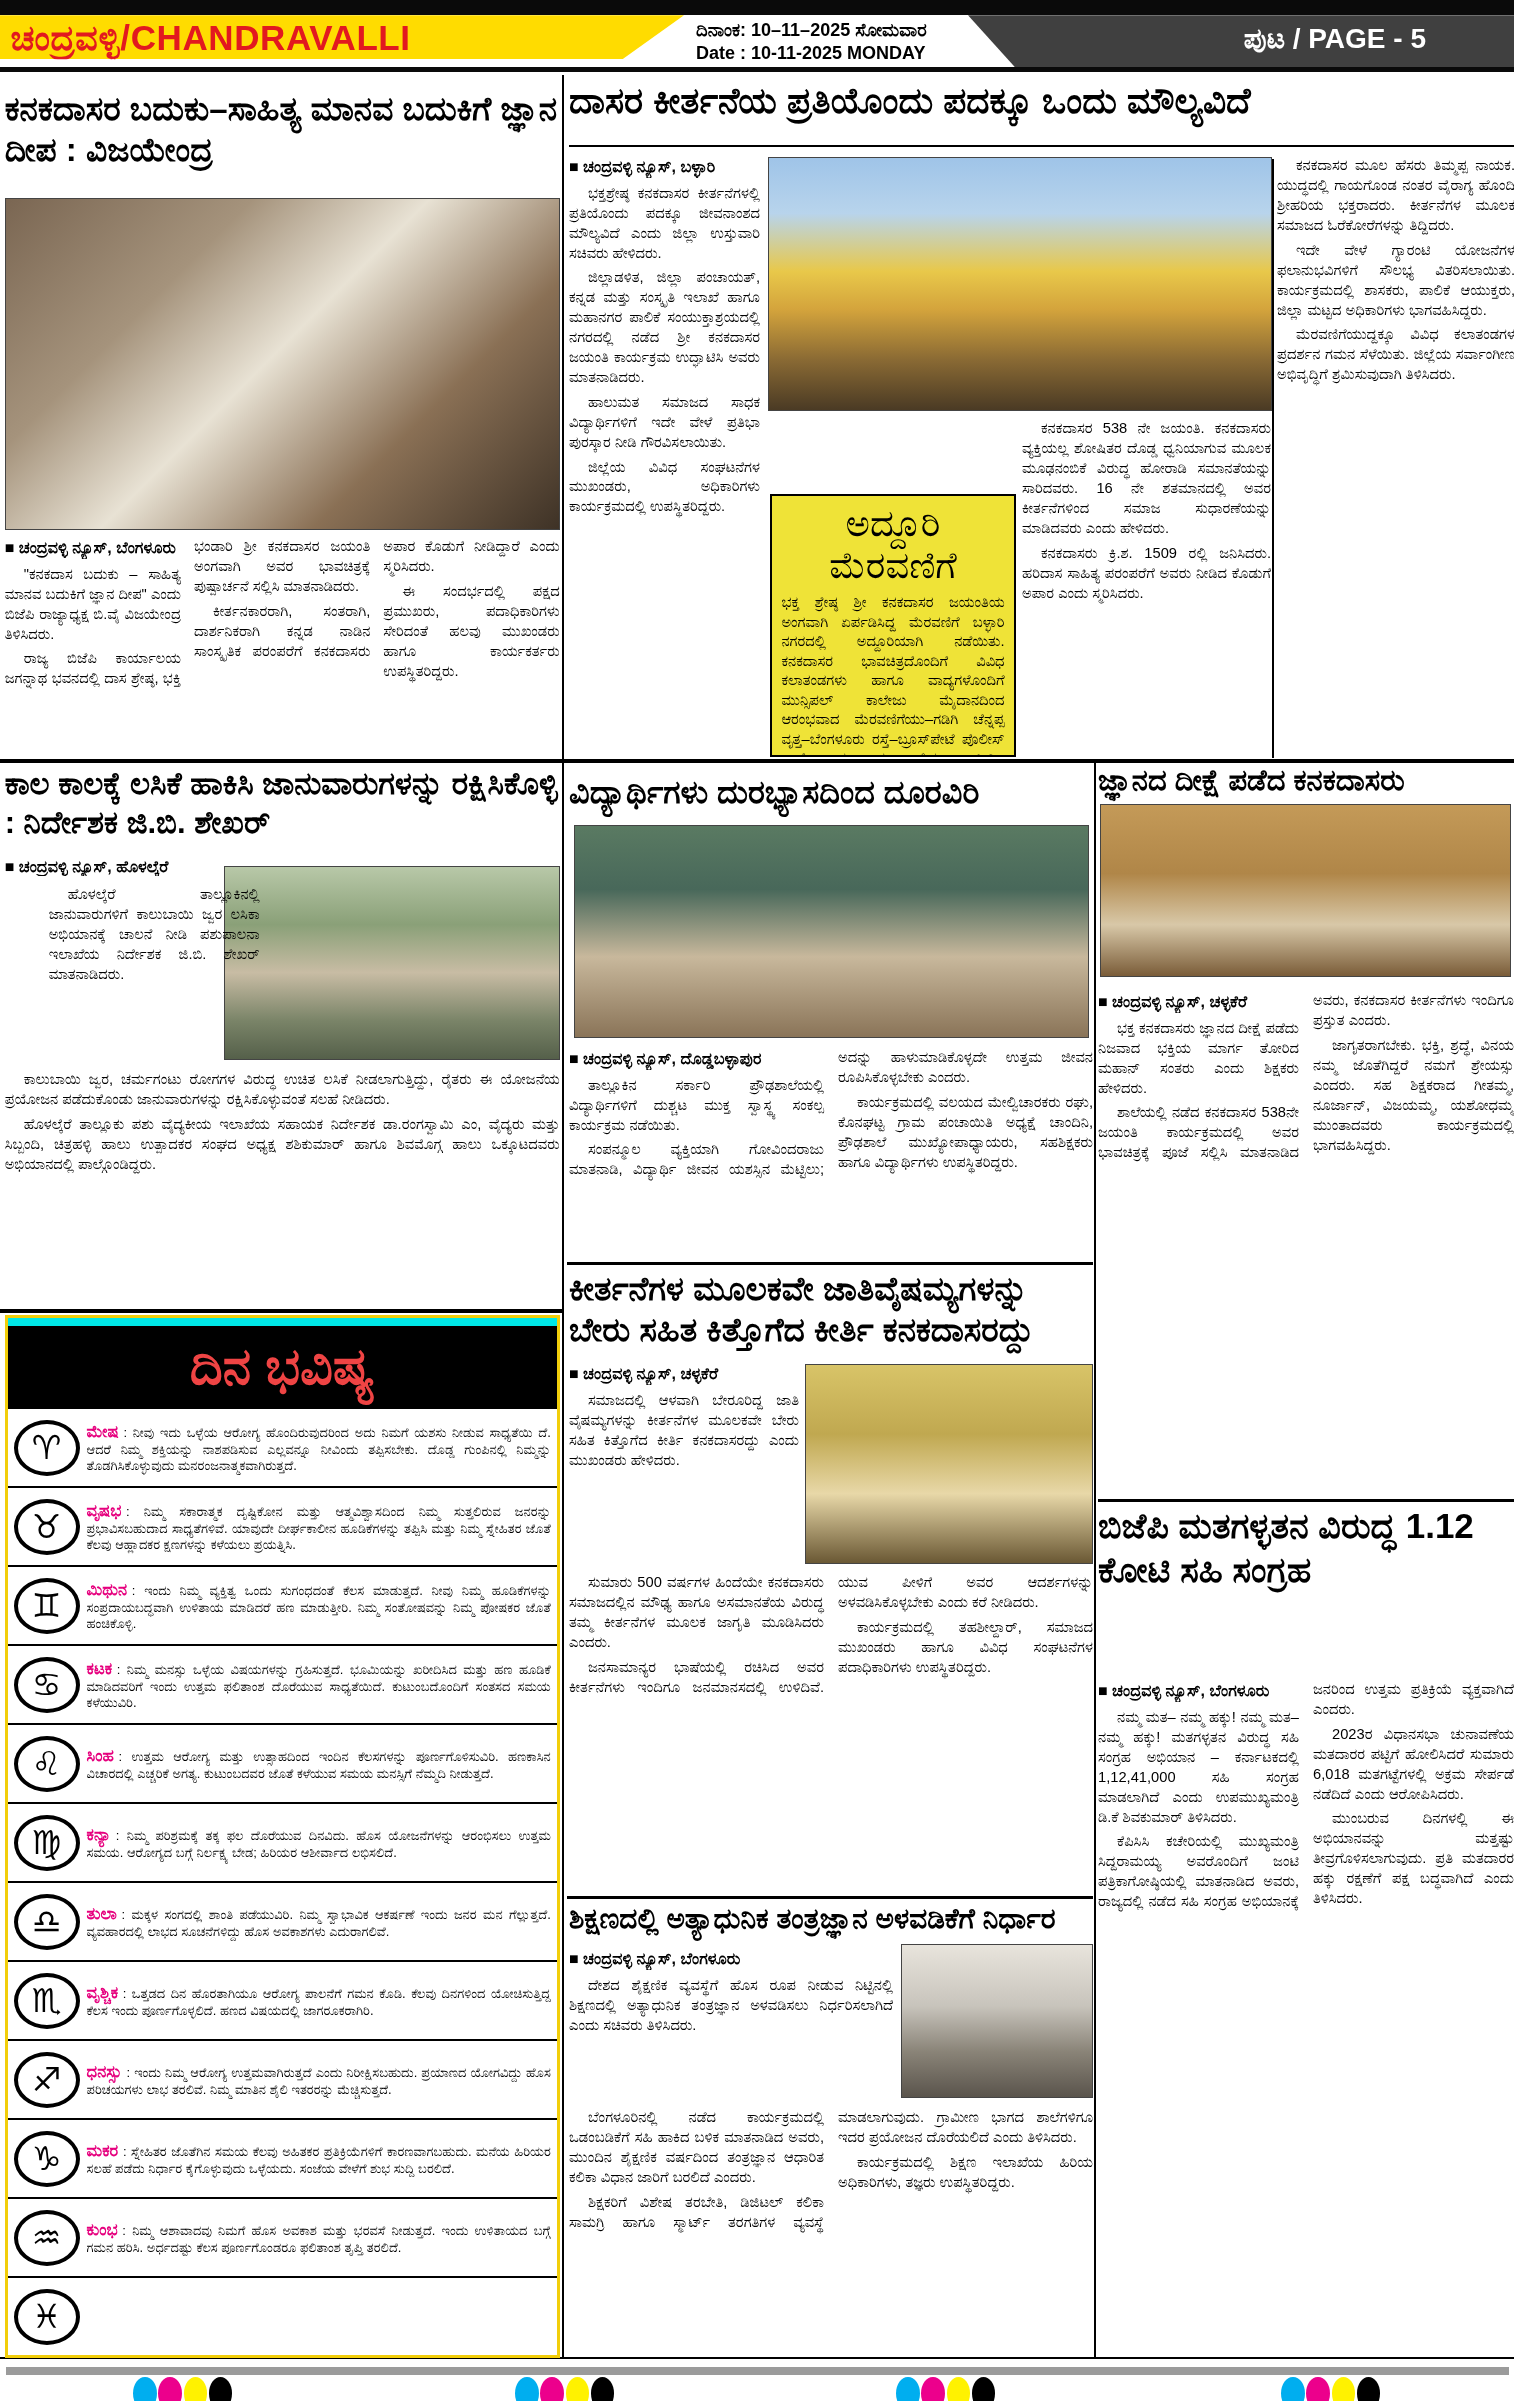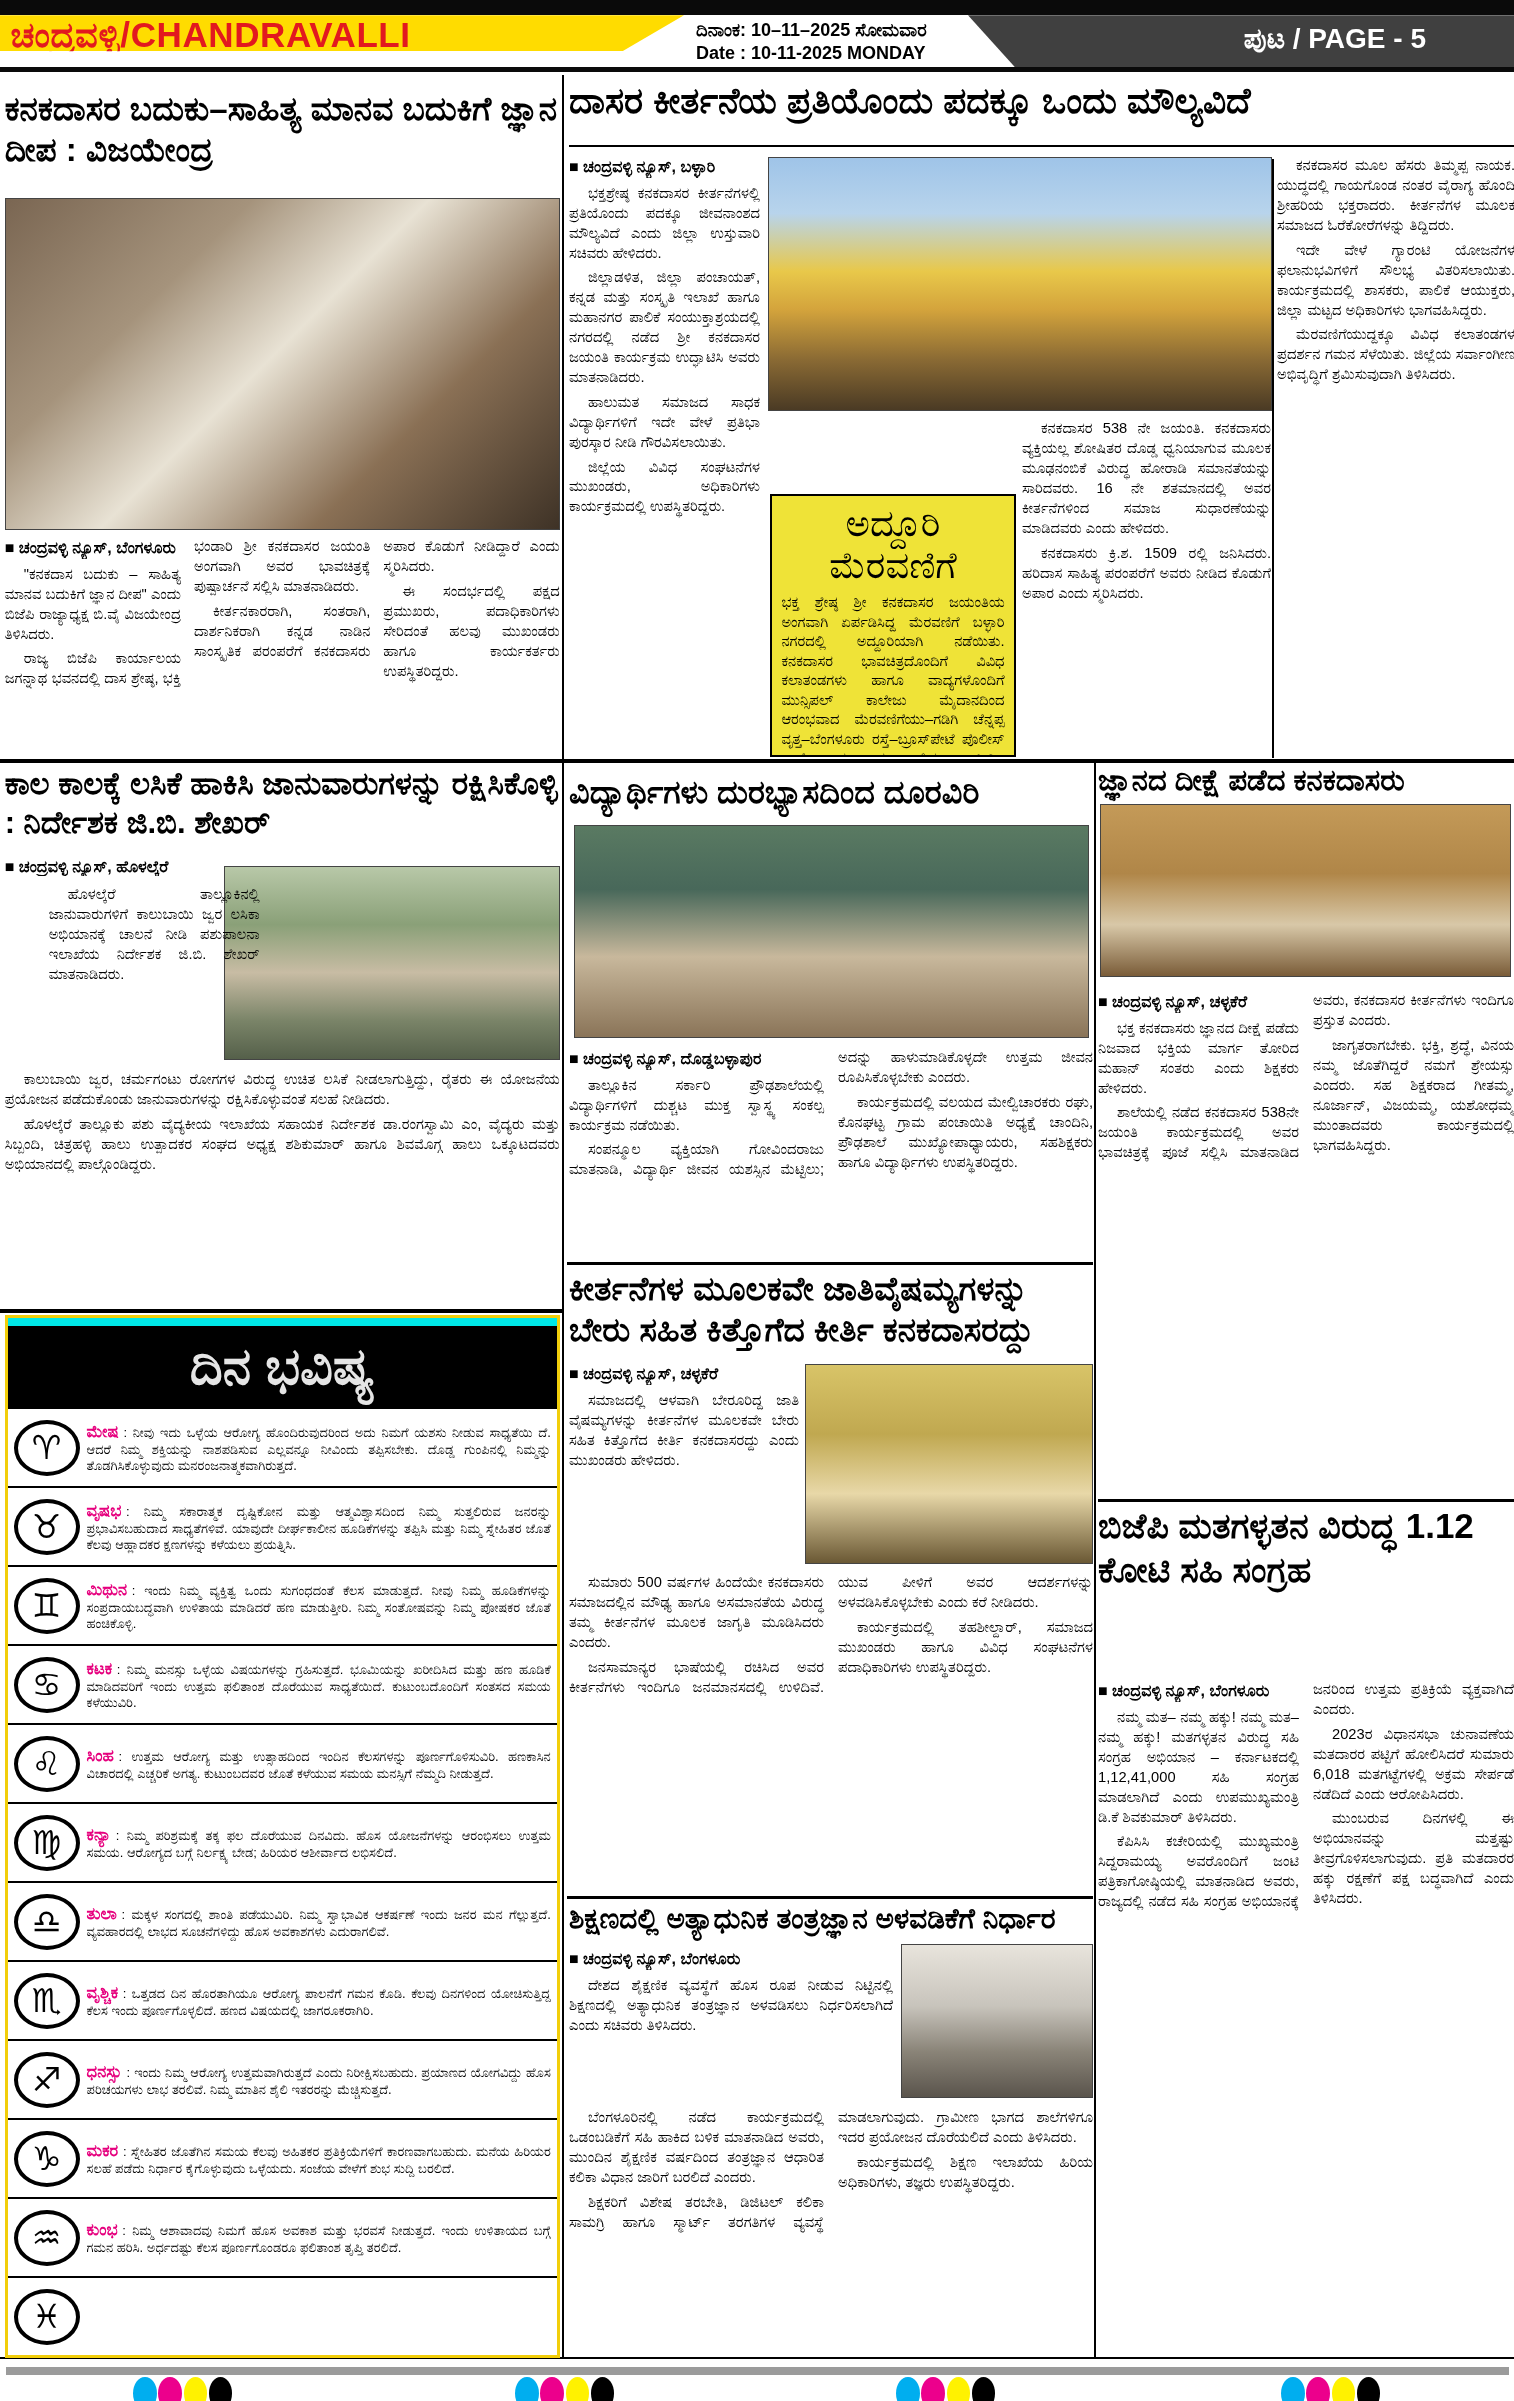--- a/index.html
+++ b/index.html
@@ -3,22 +3,22 @@
 <meta charset="utf-8">
 <style>
   * { box-sizing: border-box; }
   body { margin:0; background:#777; font-family:"Liberation Sans","DejaVu Sans",sans-serif; }
   .page { position:relative; width:1514px; height:2401px; background:#fff; color:#000; overflow:hidden; margin:0 auto; }
   .abs { position:absolute; }
 
   
   .top-bar   { left:0; top:0; width:1514px; height:15.3px; background:#0a0a0a; }
   .masthead  { left:0; top:15.3px; width:1514px; height:52px; background:#fff; }
-  .mh-yellow { left:0; top:0; width:684px; height:36px; background:#FFDC00;
-               clip-path:polygon(0 0,100% 0,91% 100%,0 100%); display:flex; align-items:flex-start; }
+  .mh-yellow { left:0; top:0; width:684px; height:44px; background:#FFDC00;
+               clip-path:polygon(0 0,100% 0,91% 100%,0 100%); display:flex; align-items:flex-end; }
   .brand     { color:#E2191F; font-weight:bold; font-size:35px; padding-left:10.6px; letter-spacing:0.6px; white-space:nowrap; }
   .mh-dates  { left:696px; top:3.5px; width:276px; }
   .date-kn   { font-weight:bold; font-size:18px; line-height:23.5px; }
   .date-en   { font-weight:bold; font-size:18px; line-height:23.5px; }
   .mh-black  { left:968px; top:0; width:546px; height:52px; background:#404040;
                clip-path:polygon(0 0,100% 0,100% 100%,47px 100%); }
   .page-label{ position:absolute; right:88px; top:8.2px; color:#fff; font-weight:bold; font-size:28px; white-space:nowrap; }
   .header-rule { left:0; top:67px; width:1514px; height:5.3px; background:#0a0a0a; }
 
   
@@ -61,21 +61,21 @@
   .a3 .hl { font-size:31px; }
   .a3-byline { left:0; top:93px; width:294px; }
   .a3-photo { left:219px; top:101px; width:336px; height:194px;
     background:linear-gradient(180deg,#b8c8a8 0%,#8aa078 30%,#c8bca4 55%,#7a8468 80%,#55604a 100%); }
   .a3-left { left:16px; top:120px; width:211px; height:176px;margin-left:28px; }
   .a3-bottom { left:0; top:305px; width:555px; height:230px; }
 
   
   .horo { left:4.7px; top:1315px; width:555px; height:1043px; border:3.5px solid #F2CE0A; background:#fff; overflow:hidden; }
   .h-cyan  { height:8.2px; background:#00E8E8; }
-  .h-title { background:#000; color:#e5e5e5; text-align:center; font-size:51px; font-weight:bold; height:81px; line-height:81px; }
+  .h-title { background:#000; color:#ef4444; text-align:center; font-size:51px; font-weight:bold; height:81px; line-height:81px; }
   .h-row   { display:flex; align-items:center; border-top:2.3px solid #000; height:79px; padding:3.5px 5.9px; overflow:hidden; }
   .h-row:first-of-type { border-top:none; }
   .h-icon  { flex:0 0 66px; width:56px; height:56px; border:4.7px solid #000; border-radius:50%;
              display:flex; align-items:center; justify-content:center; font-size:33px; background:#fff; margin-right:7px; }
   .h-text  { font-size:13px; line-height:1.27; text-align:justify; }
   .h-sign  { color:#E6007E; font-weight:bold; font-size:16.4px; margin-right:4.7px; }
 
   
   .a4 { left:569px; top:772px; width:524px; height:497px; overflow:hidden; }
   .a4 .hl { font-size:32px; }

